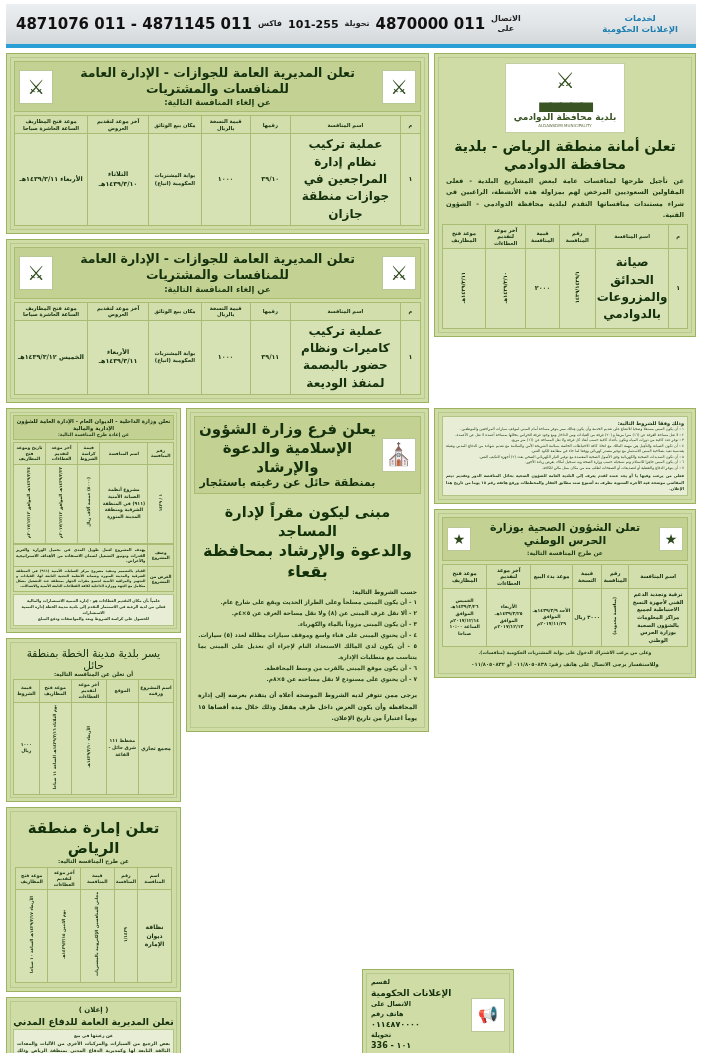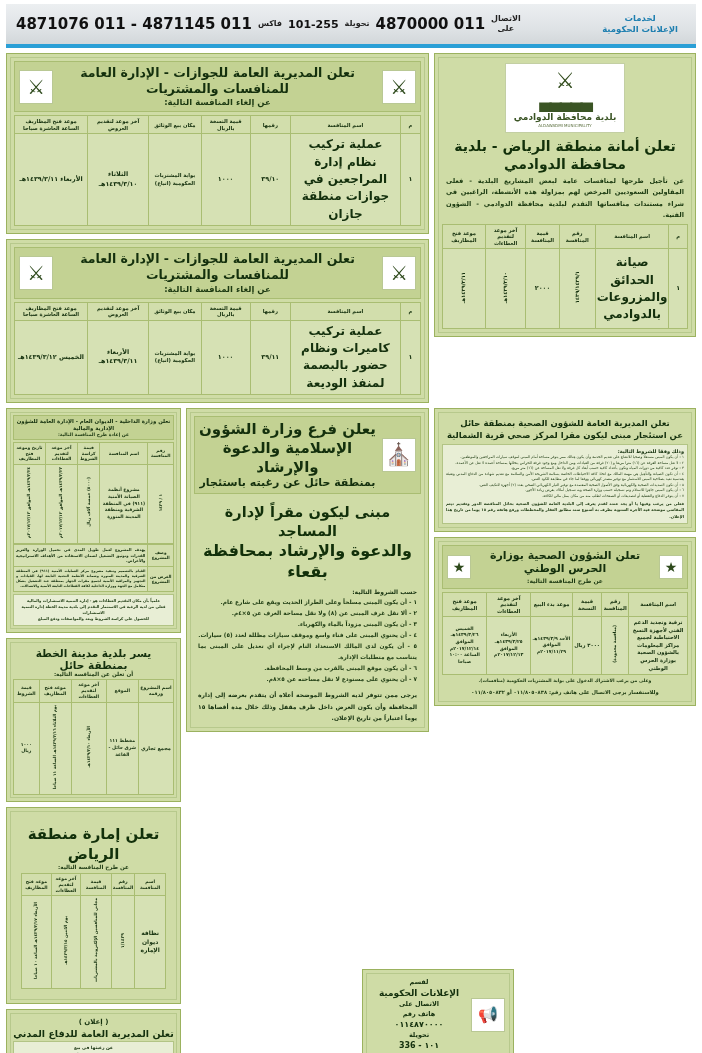--- a/index.html
+++ b/index.html
@@ -225,24 +225,20 @@
 
     </div>
   </div>
 
   <div class="row2">
 
     <div class="mid-l">
 
       <div class="panel">
         <div class="panel-in">
-          <div style="text-align:center;padding:2px 2px 3px 2px;">
-            <div style="font-size:8.5px;font-weight:bold;color:#14300d;line-height:1.35">تعلن المديرية العامة للشؤون الصحية بمنطقة حائل</div>
-            <div style="font-size:8.5px;font-weight:bold;color:#14300d;line-height:1.35">عن استئجار مبنى ليكون مقرا لمركز صحي قرية الشمالية</div>
-          </div>
           <div class="wbox">
             <div style="font-size:5px;font-weight:bold;color:#14300d;text-align:right;padding-bottom:1px">وذلك وفقا للشروط التالية:</div>
             <div style="font-size:3.7px;line-height:1.5;color:#1c3a10;text-align:justify">١ - أن يكون المبنى مستقلا وصحيا للانتفاع على تقديم الخدمة وأن يكون هنالك ممر يتوفر مساحة أمام المبنى لموقف سيارات المراجعين والموظفين.</div>
             <div style="font-size:3.7px;line-height:1.5;color:#1c3a10;text-align:justify">٢ - لا تقل مساحة الغرفة عن (١٦) مترا مربعا و (٢٠) غرفة من العيادات ومن الداخل ومع وجود غرفة للحراس يتخللها بمساحة أعمدة لا تقل عن الأعمدة.</div>
             <div style="font-size:3.7px;line-height:1.5;color:#1c3a10;text-align:justify">٣ - توفر عدد كافية من دورات المياه وتكون بأعداد كافية حسب أبعاد كل غرفة ولا تقل المساحة عن (١٦) متر مربع.</div>
             <div style="font-size:3.7px;line-height:1.5;color:#1c3a10;text-align:justify">٤ - أن تكون الصيانة والتأهيل هي مهمة المالك مع اتخاذ كافة الاحتياطات الخاصة بسلامة الشريحة الأمن والسلامة مع تقديم شهادة من الدفاع المدني وتعبئة هندسية تفيد بصلاحية المبنى للاستثمار مع توفير مصدر كهربائي ووفقا لما جاء في مطابقة للكود الفني.</div>
             <div style="font-size:3.7px;line-height:1.5;color:#1c3a10;text-align:justify">٥ - أن تكون التمديدات الصحية والكهربائية وفق الأصول الصحية المعتمدة مع توفير التيار الكهربائي الصحي بعدد (٢) أجهزة للتكيف الفني.</div>
             <div style="font-size:3.7px;line-height:1.5;color:#1c3a10;text-align:justify">٦ - أن يكون المبنى جاهزا للاستلام وتم تسجيله حسب وزارة الصحة وبه تسجيل أملاك بغرض زيادة الأجور.</div>
             <div style="font-size:3.7px;line-height:1.5;color:#1c3a10;text-align:justify">٧ - أن يتوفر الدفاع والتغطية أو لتصديقات أو الصفحات لطلب منه من مكان بمثل مالي للكافة.</div>
             <div style="font-size:3.9px;line-height:1.55;color:#1c3a10;text-align:justify;font-weight:bold;margin-top:2px">فعلى من يرغب وفيها يا أو يجد عنده لقدم يعرف إلى البلدية العامة للشؤون الصحية بحائل المناقصة الدور وتقديم ديتم المقاسى موضحة فيه الأجرة السنوية بظرف به أسبوع سند مطابق العقار والمخططات ورفع هاتفه رقم ١٥ يوما من تاريخ هذا الإعلان.</div>
@@ -358,21 +354,21 @@
             <div style="font-size:3.8px;text-align:center;color:#1c3a10;line-height:1.6;font-weight:bold">علمياً بأن مكان التقديم العطاءات هو - إدارة التنمية الاستشارات والمالية</div>
             <div style="font-size:3.8px;text-align:center;color:#1c3a10;line-height:1.6;font-weight:bold">فعلى من لديه الرغبة في الاستثمار التقدم إلى بلدية مدينة الخطة إدارة التنمية الاستشارات</div>
             <div style="font-size:3.8px;text-align:center;color:#1c3a10;line-height:1.6;font-weight:bold">للحصول على كراسة الشروط وبعد والمواصفات ودفع المبلغ</div>
           </div>
         </div>
       </div>
 
       <div class="panel">
         <div class="panel-in" style="padding:2px">
           <div style="text-align:center;padding:2px">
-            <div style="font-size:10.5px;font-weight:bold;color:#14300d">يسر بلدية مدينة الخطة بمنطقة حائل</div>
+            <div style="font-size:10.5px;font-weight:normal;color:#14300d">يسر بلدية مدينة الخطة بمنطقة حائل</div>
             <div style="font-size:5.6px;font-weight:bold;color:#1d3a12">أن تعلن عن المنافسة التالية:</div>
           </div>
           <table class="t">
             <tbody>
                 <tr>
               <th style="width:22%;font-size:4.6px">اسم المشروع ورقمه</th>
               <th style="width:20%;font-size:4.6px">الموقع</th>
               <th style="width:22%;font-size:4.6px">آخر موعد لتقديم العطاءات</th>
               <th style="width:20%;font-size:4.6px">موعد فتح المظاريف</th>
               <th style="width:16%;font-size:4.6px">قيمة الشروط</th>
@@ -383,21 +379,21 @@
               <td><span class="vtext" style="font-size:4.2px">الأربعاء ١٤٣٩/٣/١٠هـ</span></td>
               <td><span class="vtext" style="font-size:4.2px">يوم الثلاثاء ١٤٣٩/٣/١٦هـ الساعة ١١ صباحا</span></td>
               <td style="font-size:4.6px">١٠٠٠ ريال</td>
             </tr>
           </tbody>
             </table>
         </div>
       </div>
 
       <div class="panel">
-        <div class="panel-in" style="padding:10px">
+        <div class="panel-in" style="padding:4px">
           <div style="text-align:center;padding:3px 2px">
             <div class="bigtitle" style="font-size:15px">تعلن إمارة منطقة الرياض</div>
             <div style="font-size:5.6px;font-weight:bold;color:#1d3a12">عن طرح المنافسة التالية:</div>
           </div>
           <table class="t">
             <tbody>
                 <tr>
               <th style="width:22%;font-size:4.6px">اسم المنافسة</th>
               <th style="width:14%;font-size:4.6px">رقم المنافسة</th>
               <th style="width:22%;font-size:4.6px">قيمة المنافسة</th>
@@ -435,21 +431,21 @@
 
       </div>
 
     </div>
   </div>
 
   <div style="position:absolute; left:362px; top:965px; width:152px;">
     <div class="panel" style="margin:0">
       <div class="panel-in" style="padding:4px; display:flex; align-items:center; gap:4px;">
         <div class="emblem" style="font-size:16px">📢</div>
-        <div style="flex:1;text-align:center;line-height:1.45">
+        <div style="flex:1;text-align:left;line-height:1.45">
           <div style="font-size:6.5px;font-weight:bold;color:#14300d">لقسم</div>
           <div style="font-size:9px;font-weight:bold;color:#14300d">الإعلانات الحكومية</div>
           <div style="font-size:6.5px;font-weight:bold;color:#14300d">الاتصال على</div>
           <div style="font-size:6.5px;font-weight:bold;color:#14300d">هاتف رقم</div>
           <div style="font-size:8px;font-weight:bold;color:#14300d">٠١١٤٨٧٠٠٠٠</div>
           <div style="font-size:6.5px;font-weight:bold;color:#14300d">تحويلة</div>
           <div style="font-size:8px;font-weight:bold;color:#14300d">١٠١ - 336</div>
         </div>
       </div>
     </div>

